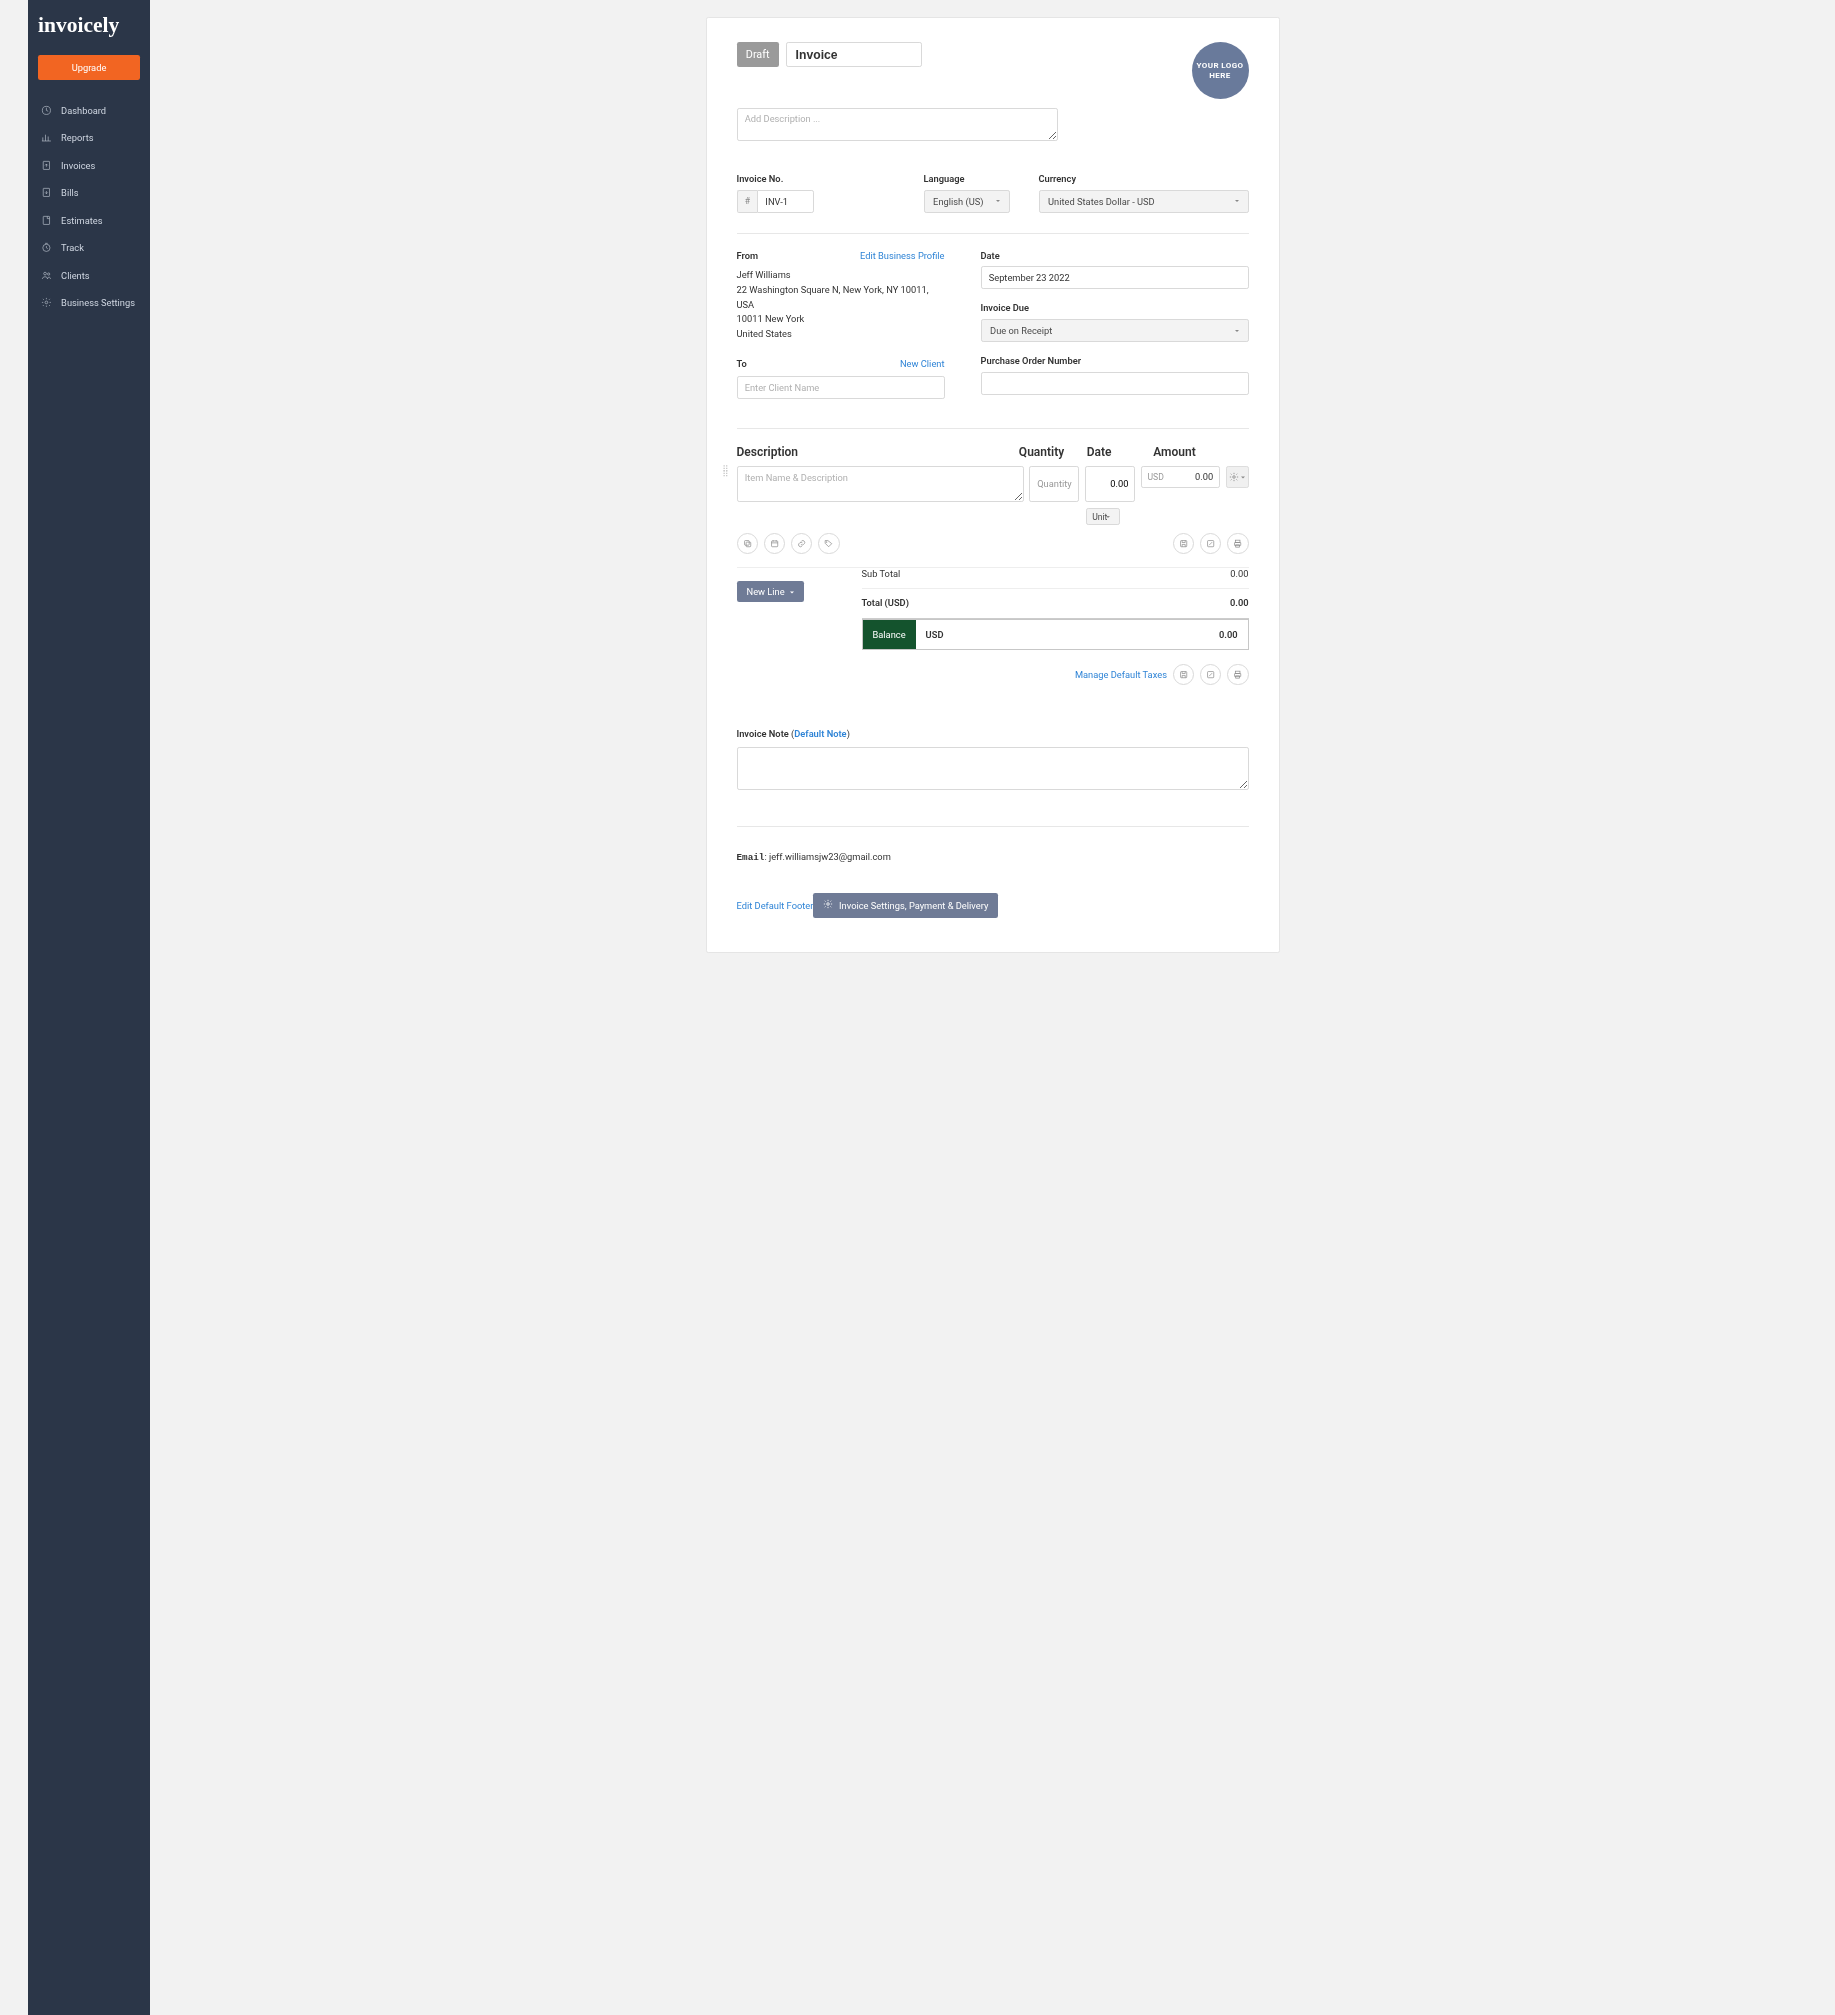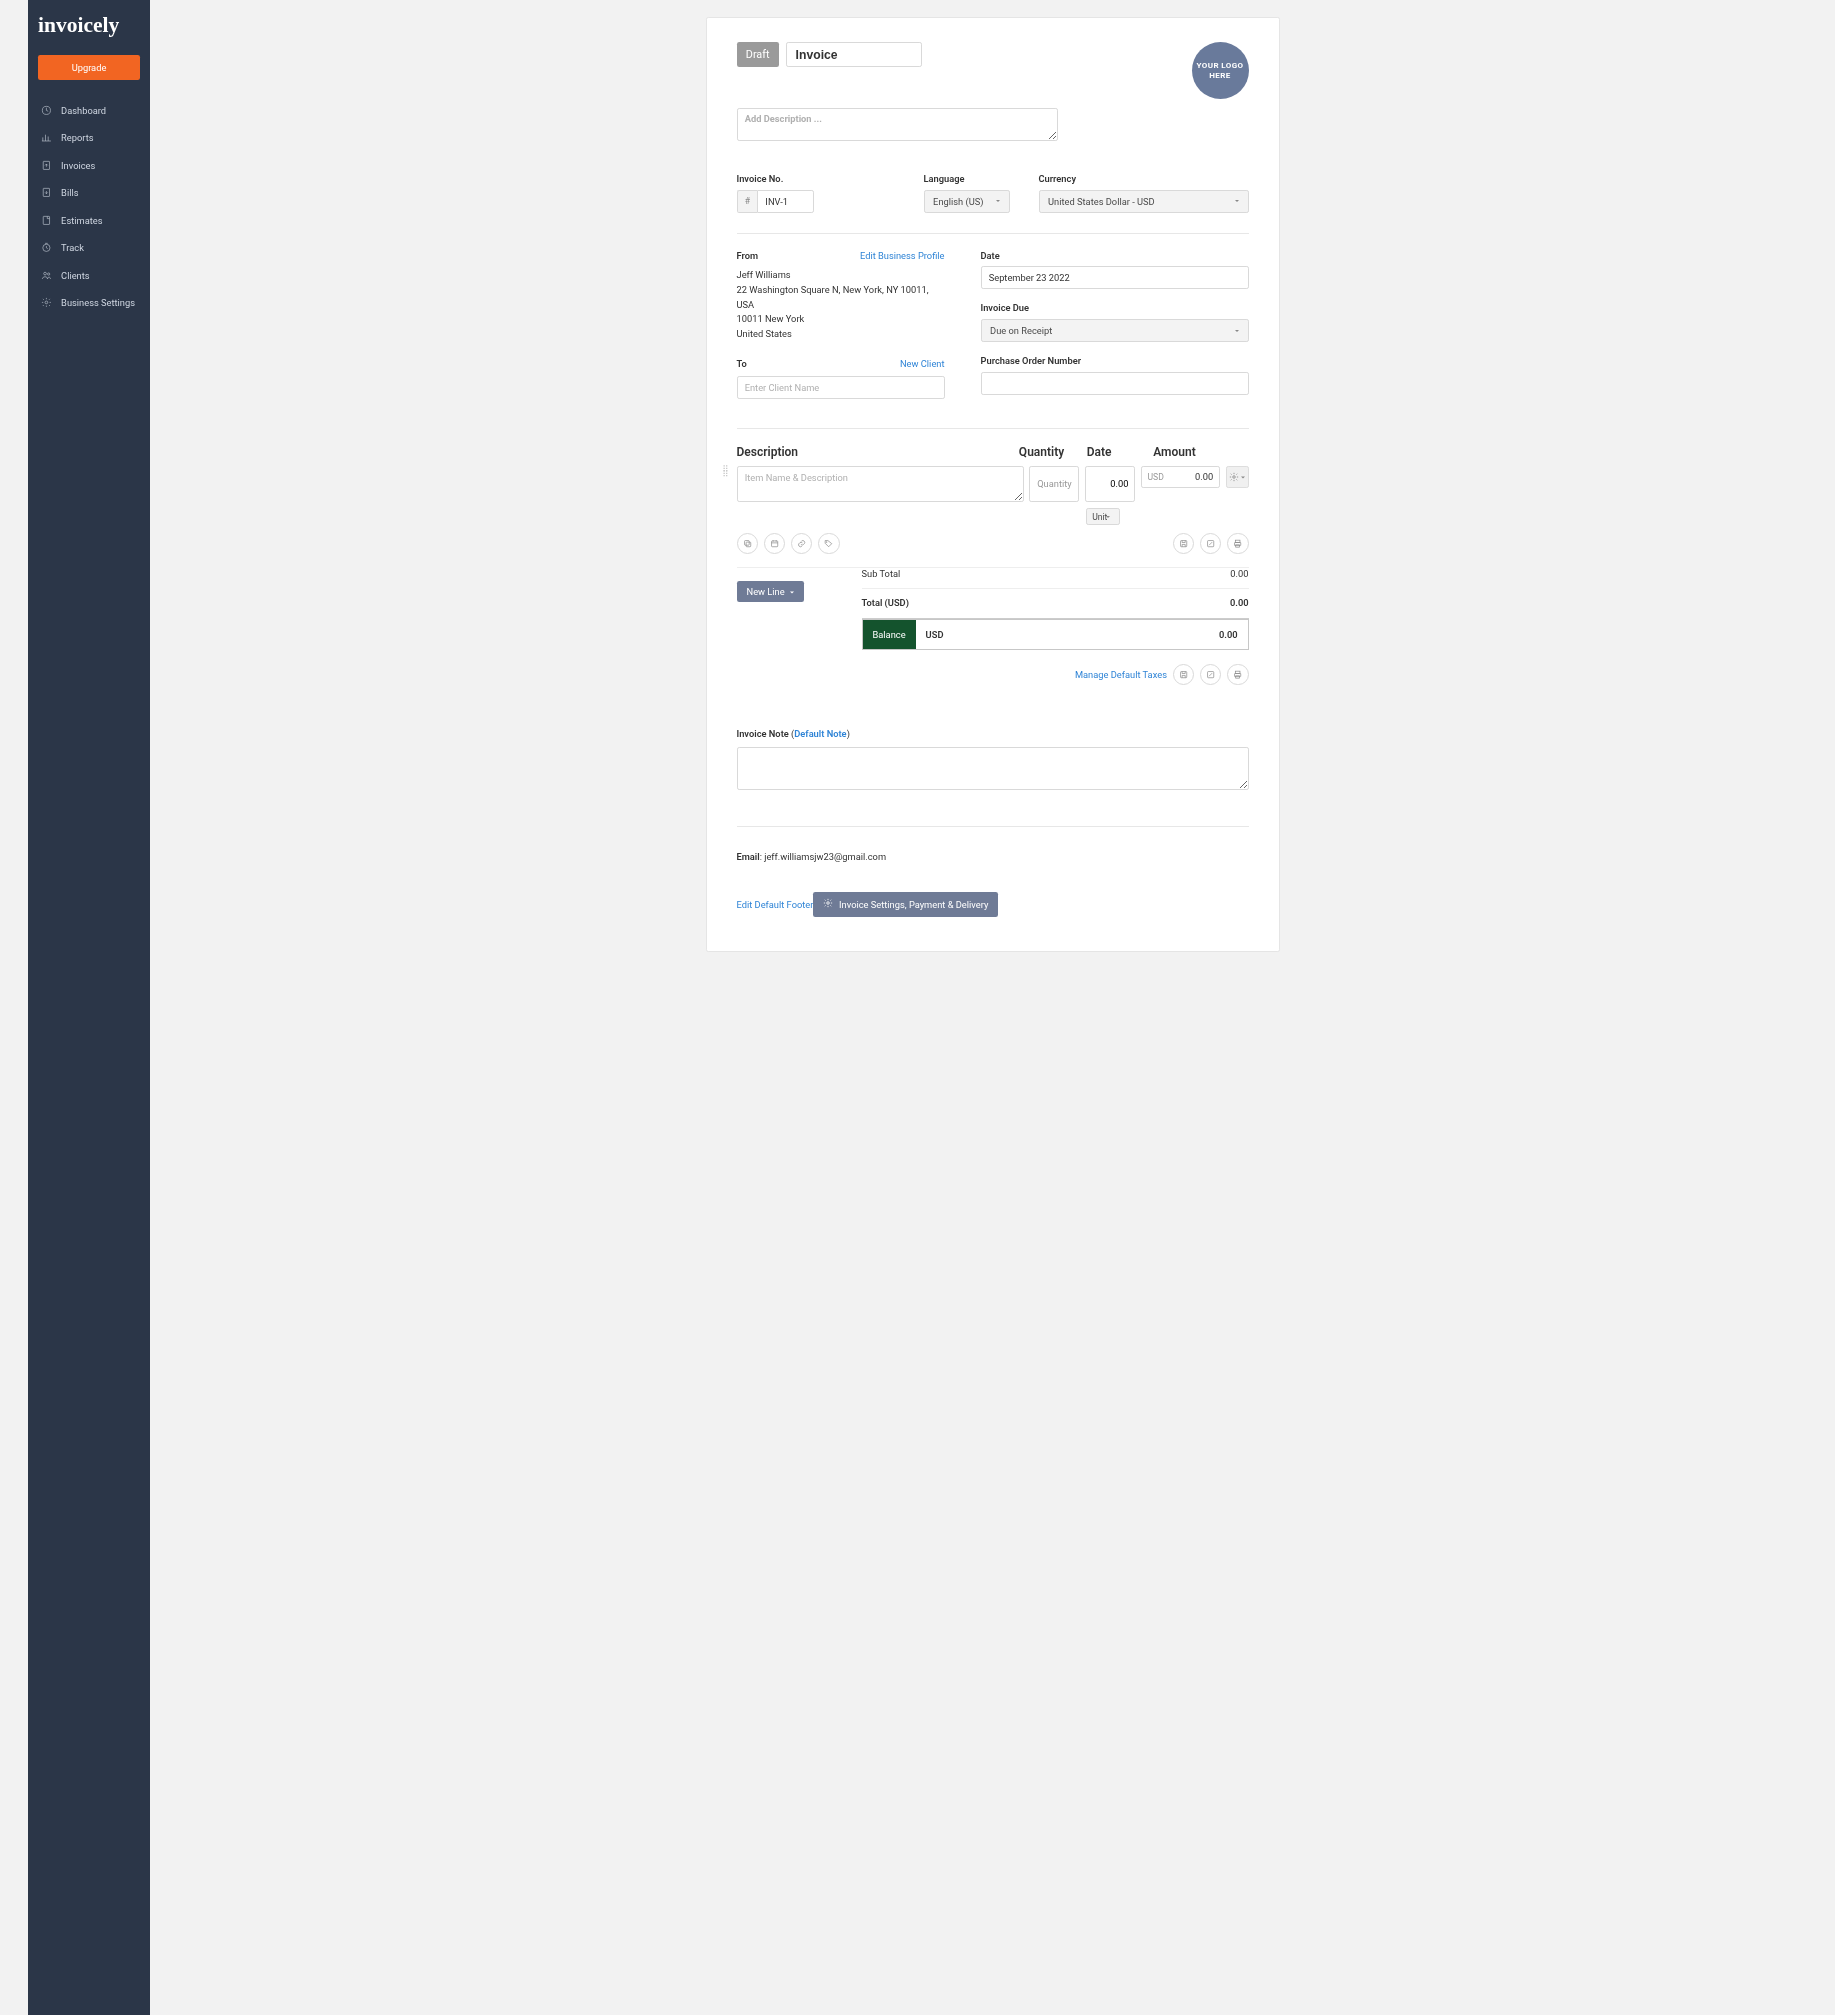--- a/index.html
+++ b/index.html
@@ -114,21 +114,20 @@
     margin-top: 8.6px;
     width: 321px;
     height: 33px;
     border: 0.7px solid #d9d9d9;
     border-radius: 2.2px;
     padding: 4.3px 7.2px;
     font-family: inherit;
     font-size: 9.3px;
     color: #999;
     resize: both;
-    font-weight: bold;
   }
   
   .meta-row {
     display: flex;
     margin-top: 30px;
     gap: 29px;
   }
   .meta-col { flex: 1; }
   .meta-col.inv-no { flex: 0 0 158px; }
   .label {
@@ -379,21 +378,21 @@
     margin-top: 7.2px;
     width: 100%;
     height: 43px;
     border: 0.7px solid #d9d9d9;
     border-radius: 2.2px;
     padding: 5.7px;
     font-family: inherit;
     resize: both;
   }
   .email-line { font-size: 9.3px; margin-top: 24.4px; }
-  .email-line b { font-weight: 600; }
+  .email-line b { font-weight: 600; font-family: Liberation Mono, monospace; }
   .footer-row {
     display: flex;
     justify-content: flex-start;
     align-items: center;
     margin-top: 30px;
   }
   .settings-btn {
     background: #6f7b96;
     color: #fff;
     padding: 6.5px 10px;

